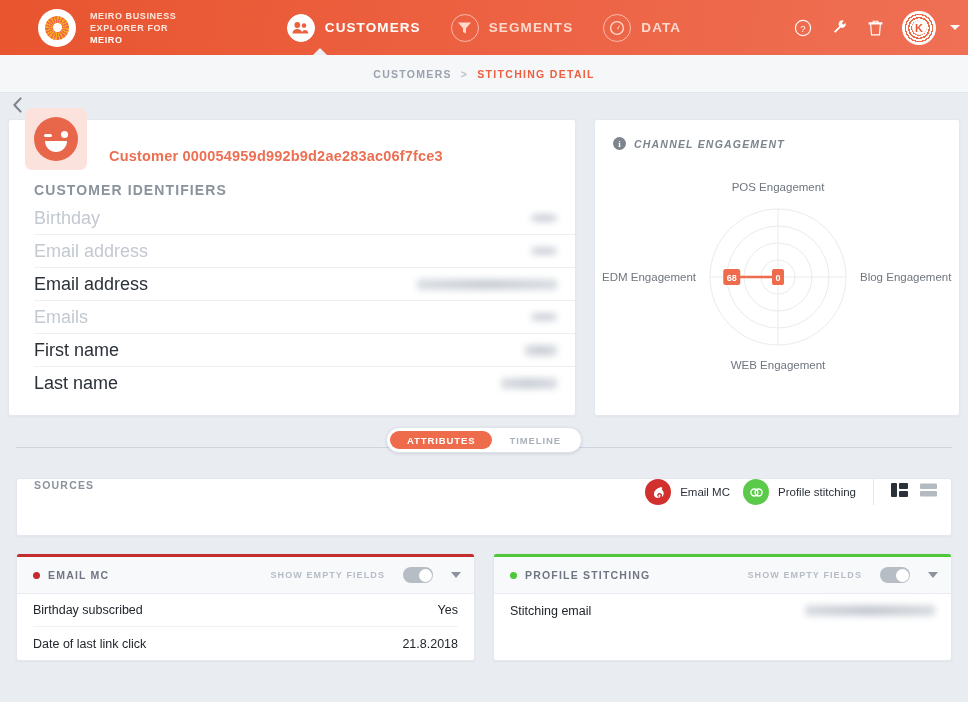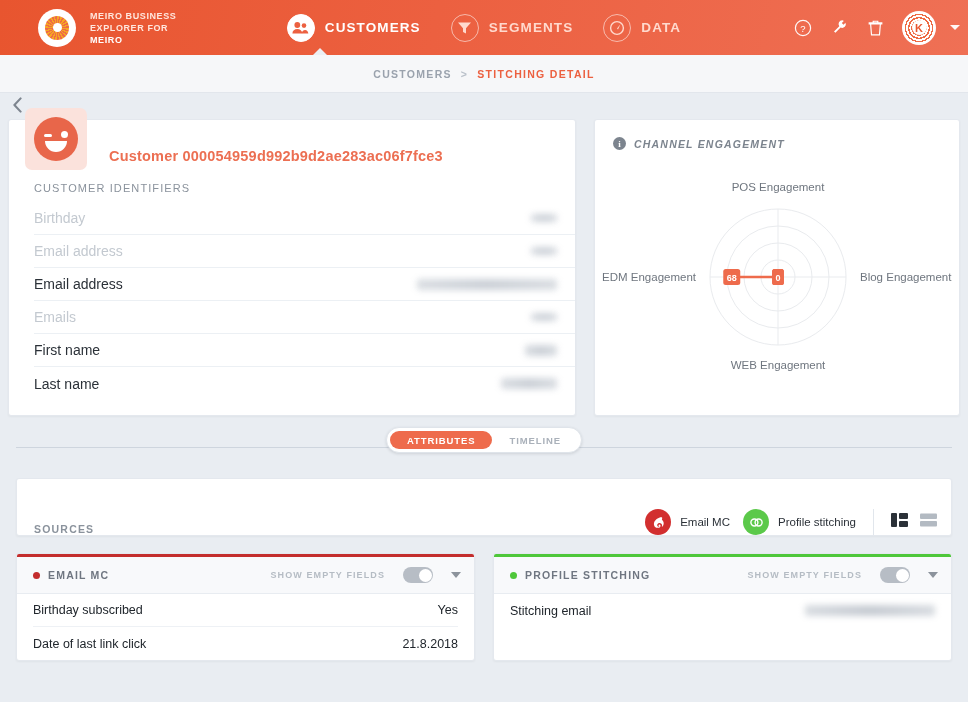--- a/index.html
+++ b/index.html
@@ -141,30 +141,30 @@
     background:#fff; border-radius: 0 0 12px 12px;
   }
 
   .cust-title{
     position:absolute; left: 100px; top: 28px;
     font-size: 14.5px; font-weight: 700; color:#ec6f52; letter-spacing:.2px;
   }
 
   .sect-label{
     position:absolute; left: 25px; top: 62px;
-    font-size: 11px; font-weight:400; letter-spacing:1.1px; color:#8a929c;
+    font-size: 14px; font-weight:700; letter-spacing:1.1px; color:#8a929c;
   }
 
   .idlist{ position:absolute; left:25px; right:0; top:82px; }
   .idrow{
     height: 33px; display:flex; align-items:center;
     border-bottom:1px solid #ecf0f4;
   }
   .idrow:last-child{ border-bottom:none; }
-  .idrow .k{ font-size:14px; color:#2b3138; flex:0 0 350px;}
+  .idrow .k{ font-size:18px; color:#2b3138; flex:0 0 350px;}
   .idrow.empty .k{ color:#c3c9d0; }
   .idrow .v{ flex:1; display:flex; justify-content:flex-end; padding-right: 18px;}
   .blurv{
     height: 11px; border-radius:2px;
     background: linear-gradient(90deg,#d8dce1,#c9ced5,#d8dce1);
     filter: blur(3.2px); opacity:.95;
   }
   .blurv.tiny{ height:8px; }
 
   
@@ -195,21 +195,21 @@
   .pill div{
     padding: 0 17px; border-radius:16px; font-size:9.5px; font-weight:700;
     letter-spacing:.9px; display:flex;align-items:center; cursor:pointer;
     color:#aab1ba;
   }
   .pill div.on{ background:#ee6b4c; color:#fff; }
 
   
   .sources{
     background:#fff; border:1px solid #e4e8ee; border-radius:3px;
-    height: 58px; margin: 0 8px; display:flex; align-items:flex-end;
+    height: 58px; margin: 0 8px; display:flex; align-items:flex-start;
     box-shadow: 0 1px 2px rgba(40,50,60,.05);
     position:relative;
   }
   .sources .lbl{
     font-size:10.5px; font-weight:700; letter-spacing:1.2px; color:#8a929c; padding-left:17px;
   }
   .src-right{
     position:absolute; right:14px; display:flex;align-items:center; gap:13px;
   }
   .src-chip{ display:flex;align-items:center;gap:9px; cursor:pointer;}

